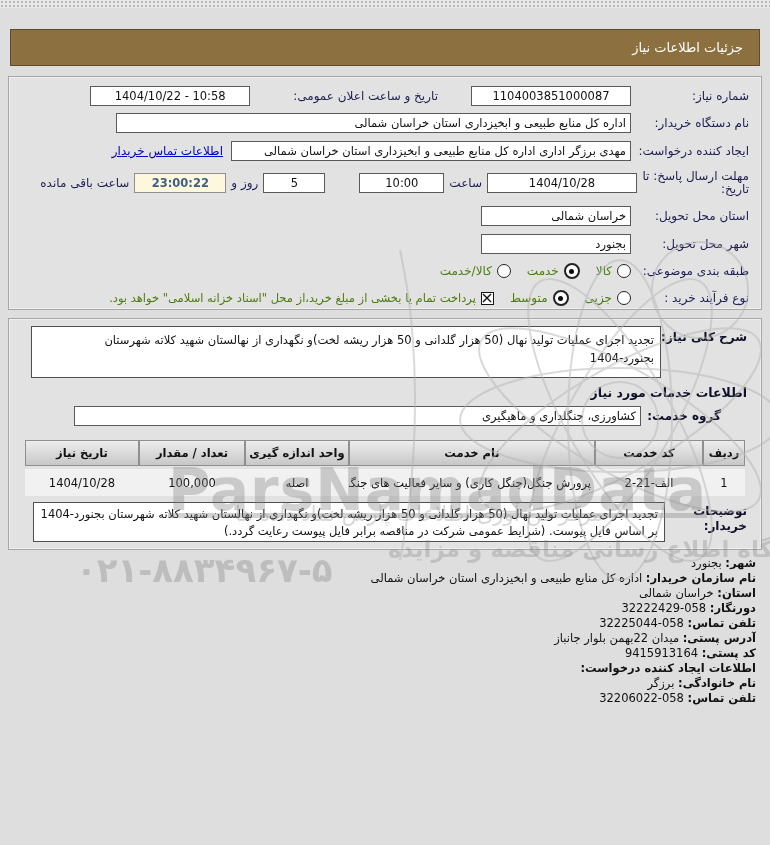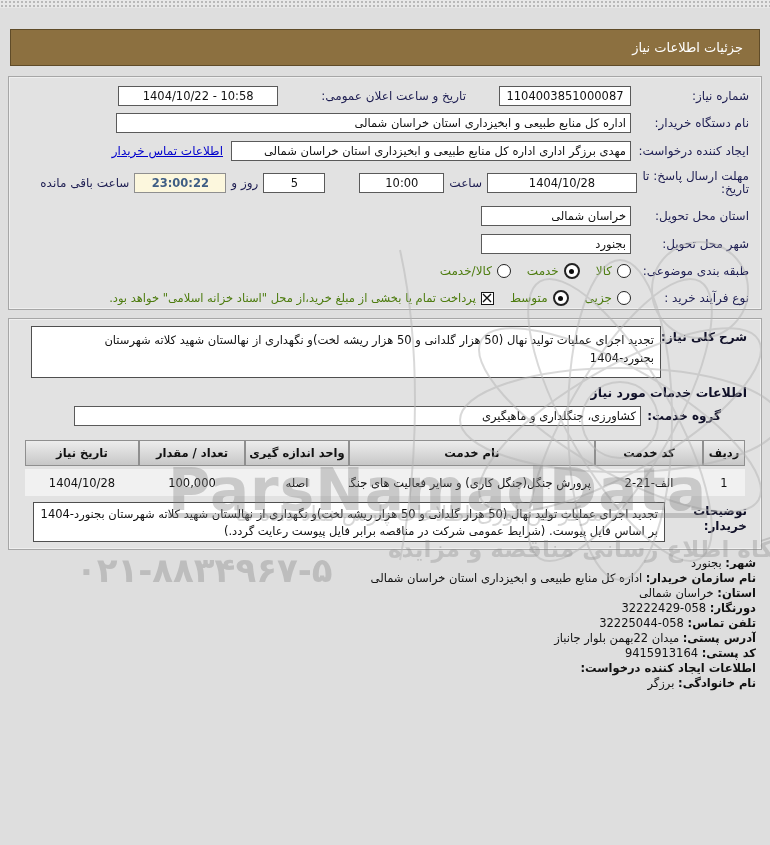--- a/index.html
+++ b/index.html
@@ -99,21 +99,21 @@
 <div class="dots"></div>
 
 <div class="titlebar">
   <span>جزئیات اطلاعات نیاز</span>
 </div>
 
 <div id="panel-fields" class="panel">
 
   <div class="frow" style="top:9px">
     <span class="flabel">شماره نیاز:</span>
-    <span class="tbox center ltr" style="width:132px">1104003851000087</span>
+    <span class="tbox center ltr" style="width:160px">1104003851000087</span>
     <span class="sep" style="width:28px"></span>
     <span class="small-label">تاریخ و ساعت اعلان عمومی:</span>
     <span class="sep" style="width:38px"></span>
     <span class="tbox center ltr" style="width:160px">1404/10/22 - 10:58</span>
   </div>
 
   <div class="frow" style="top:36px">
     <span class="flabel">نام دستگاه خریدار:</span>
     <span class="tbox" style="width:515px">اداره کل منابع طبیعی و ابخیزداری استان خراسان شمالی</span>
   </div>
@@ -237,20 +237,21 @@
 <div id="contact">
   <div class="cline"><span class="cl">شهر:</span> <span>بجنورد</span></div>
   <div class="cline"><span class="cl">نام سازمان خریدار:</span> <span>اداره کل منابع طبیعی و ابخیزداری استان خراسان شمالی</span></div>
   <div class="cline"><span class="cl">استان:</span> <span>خراسان شمالی</span></div>
   <div class="cline"><span class="cl">دورنگار:</span> <span dir="ltr">32222429-058</span></div>
   <div class="cline"><span class="cl">تلفن تماس:</span> <span dir="ltr">32225044-058</span></div>
   <div class="cline"><span class="cl">آدرس پستی:</span> <span>میدان 22بهمن بلوار جانباز</span></div>
   <div class="cline"><span class="cl">کد پستی:</span> <span dir="ltr">9415913164</span></div>
   <div class="cline cl">اطلاعات ایجاد کننده درخواست:</div>
   <div class="cline"><span class="cl">نام خانوادگی:</span> <span>برزگر</span></div>
+  <div class="cline"><span class="cl">تلفن تماس:</span> <span dir="ltr">32206022-058</span></div>
 </div>
 
 <div id="wm">
   <svg width="770" height="845" viewBox="0 0 770 845">
     <g fill="none" stroke="#b5b5b5" stroke-width="2" opacity="0.5">
       <circle cx="620" cy="420" r="38"></circle>
       <ellipse cx="620" cy="420" rx="160" ry="52"></ellipse>
       <ellipse cx="620" cy="420" rx="160" ry="52" transform="rotate(30 620 420)"></ellipse>
       <ellipse cx="620" cy="420" rx="160" ry="52" transform="rotate(60 620 420)"></ellipse>
       <ellipse cx="620" cy="420" rx="160" ry="52" transform="rotate(90 620 420)"></ellipse>

